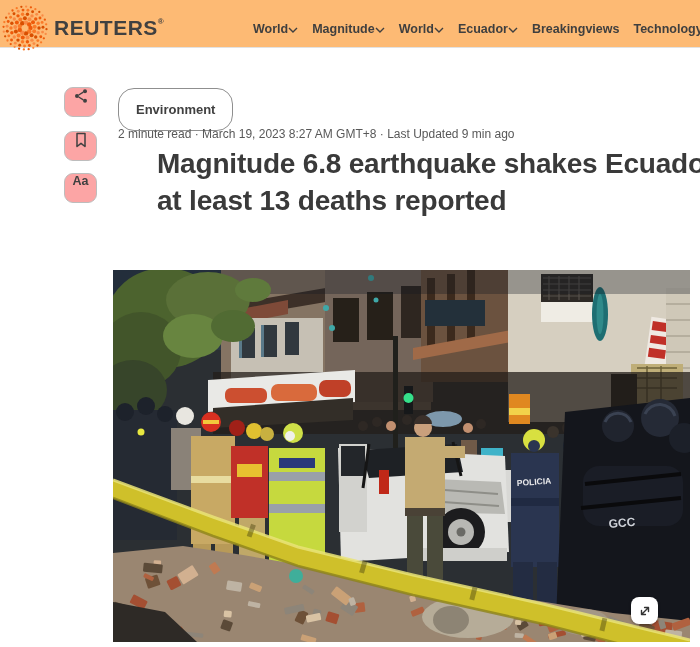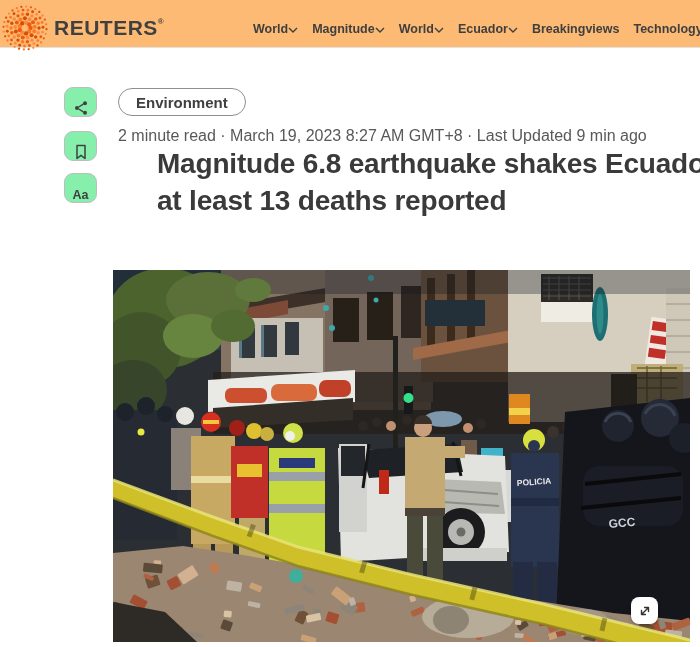--- a/index.html
+++ b/index.html
@@ -13,33 +13,33 @@
   .logo-wrap { position:absolute; left:2px; top:4px; width:200px; height:48px; display:flex; align-items:center; cursor:pointer; }
   .logo-dotcircle { width:46px; height:46px; flex:0 0 46px; }
   .wordmark { margin-left:6px; font-size:21px; font-weight:800; letter-spacing:.5px; color:#404040; }
   .regmark { font-size:8px; font-weight:700; vertical-align:top; position:relative; top:1px; color:#404040; }
   .main-nav { position:absolute; left:253px; top:0; height:57px; display:flex; align-items:center; gap:14px; }
   .nav-item { display:flex; align-items:center; font-size:12.5px; font-weight:700;
               color:#3f3f3f; white-space:nowrap; cursor:pointer; }
   .nav-item svg { display:block; margin-top:2px; }
 
   
-  .rail-btn { position:absolute; left:64px; width:33px; height:30px; background:#86efac;
-              border:1.5px solid #bdbdbd; border-radius:9px; display:flex; align-items:flex-end;
+  .rail-btn { position:absolute; left:64px; width:33px; height:30px; background:#fca5a5;
+              border:1.5px solid #bdbdbd; border-radius:9px; display:flex; align-items:flex-start;
               justify-content:center; cursor:pointer; }
   .rail-btn.share { top:87px; }
   .rail-btn.bookmark { top:131px; }
   .rail-btn.textsize { top:173px; font-size:12.5px; font-weight:700; color:#404040; }
 
   
-  .category-pill { position:absolute; left:118px; top:88px; height:28px; padding:0 17px;
+  .category-pill { position:absolute; left:118px; top:88px; height:43px; padding:0 17px;
                    display:inline-flex; align-items:center; border:1.5px solid #8f8f8f;
-                   border-radius:16px; font-size:15px; font-weight:700; color:#404040;
+                   border-radius:16px; font-size:13px; font-weight:700; color:#404040;
                    background:#fff; cursor:pointer; }
-  .meta-line { position:absolute; left:118px; top:127px; font-size:16px; color:#585858; letter-spacing:0; }
+  .meta-line { position:absolute; left:118px; top:127px; font-size:12px; color:#585858; letter-spacing:0; }
   .headline { position:absolute; left:117px; top:146px; width:578px; font-size:28px;
               line-height:1.32; font-weight:700; color:#3a3a3a; letter-spacing:-.2px;margin-left:40px; }
   .byline { position:absolute; left:118px; top:238px; font-size:13px; font-weight:700; color:#3d3d3d; }
 
   
   .photo-figure { position:absolute; left:113px; top:270px; width:577px; height:372px;
                   background:#1d232b; overflow:hidden; }
   .photo-figure svg.scene { display:block; width:577px; height:372px; }
   .expand-btn { position:absolute; right:32px; bottom:18px; width:27px; height:27px;
                 background:#fff; border:none; border-radius:8px; display:flex; align-items:center;

